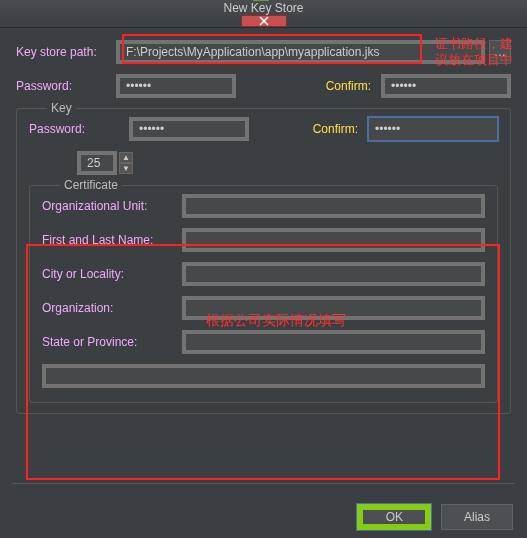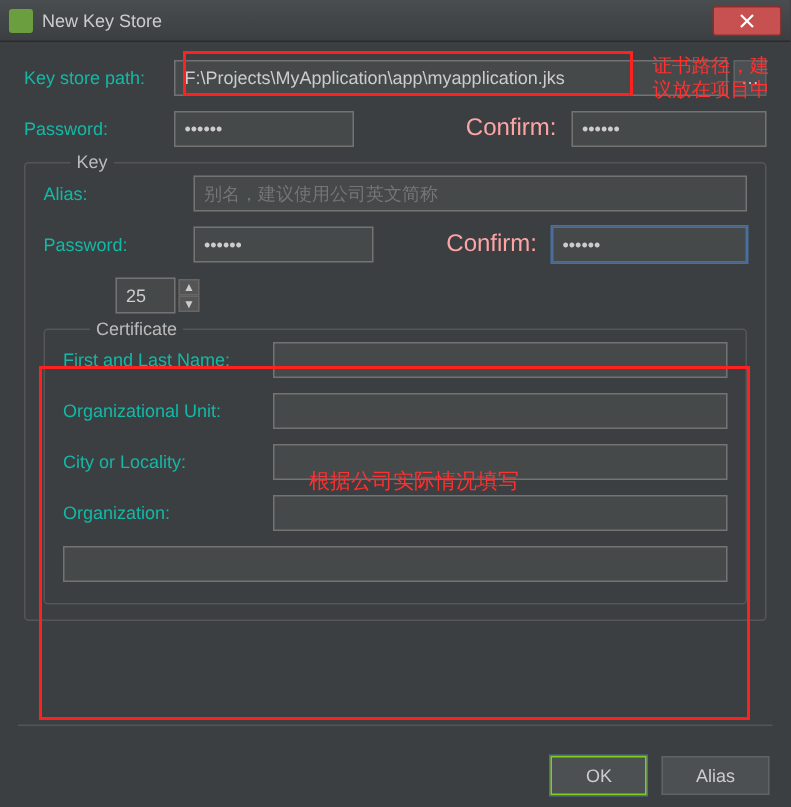--- a/index.html
+++ b/index.html
@@ -1,45 +1,45 @@
 <!DOCTYPE html>
 <html><head>
 <meta charset="utf-8">
 <style>
   * { box-sizing: border-box; margin: 0; padding: 0; font-family: "Segoe UI", Tahoma, sans-serif; }
   body { width: 527px; height: 538px; background: #3c3f41; position: relative; }
-  .tb { height: 28px; background: linear-gradient(#4a4d4f,#3c3f41); display:flex; align-items:center; padding:0 6px; border-bottom:1px solid #2b2b2b; }
+  .tb { height: 28px; background: linear-gradient(#4a4d4f,#3c3f41); display:flex; align-items:center; padding:0 6px; border-bottom:1px solid #2b2b2b;flex-direction:column; }
   .tb-icon { width:16px; height:16px; background:#6a9e3e; border-radius:2px; margin-right:6px; }
   .tb-title { color:#ccc; font-size:12px; flex:1; }
   .tb-close { width:46px; height:20px; background:#c75050; display:flex; align-items:center; justify-content:center; color:#fff; font-size:11px; border:1px solid #8b2e2e; border-radius:2px; }
   .content { padding:12px 16px 8px 16px; color:#bbbbbb; font-size:12px; position:relative; }
   .row { display:flex; align-items:center; margin-bottom:10px; }
-  .lbl { width:100px; color:#14b8a6; font-size:12px; }
-  .lbl2 { width:80px; text-align:right; padding-right:10px; color:#fca5a5; font-size:16px; }
+  .lbl { width:100px; color:#f0abfc; font-size:12px; }
+  .lbl2 { width:80px; text-align:right; padding-right:10px; color:#fde047; font-size:12px; }
   input[type=text], input[type=password] {
-    background:#45494a; border:1px solid #737373; color:#ccc; font-size:12px;
+    background:#45494a; border:4px solid #737373; color:#ccc; font-size:12px;
     height:24px; padding:2px 6px; outline:none;
   }
   input.focused { border:1px solid #4a6e9e; box-shadow:0 0 0 1px #4a6e9e; }
   .redbox { border:2px solid #ff2020; }
   .path-redbox { position:absolute; left:122px; top:34px; width:300px; height:30px; pointer-events:none; }
   .cert-redbox { position:absolute; left:26px; top:244px; width:474px; height:236px; pointer-events:none; }
   .annot { position:absolute; color:#ff3030; font-size:13px; line-height:16px; pointer-events:none; }
   .annot1 { right:2px; top:36px; width:90px; }
   .annot2 { left:206px; top:312px; font-size:14px; }
   .fs { border:1px solid #555; border-radius:3px; margin-top:8px; padding:8px 12px 4px 12px; position:relative; }
   .fs-legend { position:absolute; top:-8px; left:10px; background:#3c3f41; padding:0 4px; color:#bbb; font-size:12px;margin-left:20px; }
   .spin { display:flex; align-items:center;padding-left:48px; }
   .spin input { width:40px; text-align:left; }
   .spin-btns { display:flex; flex-direction:column; margin-left:2px; }
   .spin-btns div { width:14px; height:11px; background:#555; border:1px solid #666; font-size:8px; color:#ccc; display:flex; align-items:center; justify-content:center; line-height:1; }
   .dots { width:22px; height:24px; background:#4c5052; border:1px solid #5e6364; color:#ccc; display:flex; align-items:center; justify-content:center; font-size:12px; margin-left:4px; }
   .footer { position:absolute; bottom:8px; right:14px; display:flex; gap:10px; }
   .btn { height:26px; padding:0 22px; background:#4c5052; border:1px solid #5e6364; color:#ccc; font-size:12px; display:flex; align-items:center; justify-content:center; }
-  .btn.primary { border:1px solid #84cc16; box-shadow:0 0 0 1px #4a6e9e;padding-left:23px; }
+  .btn.primary { border:6px solid #84cc16; box-shadow:0 0 0 1px #4a6e9e;padding-left:23px; }
   .hr { height:1px; background:#555; margin:6px 0 10px 0; }
 </style>
 </head>
 <body>
 
 <div class="tb">
   <div class="tb-icon"></div>
   <div class="tb-title">New Key Store</div>
   <div class="tb-close">
     <svg width="10" height="10" viewBox="0 0 10 10">
@@ -59,24 +59,20 @@
   <div class="row">
     <div class="lbl">Password:</div>
     <input type="text" style="width: 120px;" value="••••••">
     <div class="lbl2" style="margin-left:auto">Confirm:</div>
     <input type="text" style="width: 130px;" value="••••••">
   </div>
 
   <div class="fs">
     <div class="fs-legend">Key</div>
 
-    <div class="row">
-      <div class="lbl">Alias:</div>
-      <input type="text" style="flex: 1 1 0%;" placeholder="别名，建议使用公司英文简称">
-    </div>
 
     <div class="row">
       <div class="lbl">Password:</div>
       <input type="text" style="width: 120px;" value="••••••">
       <div class="lbl2" style="margin-left:auto">Confirm:</div>
       <input type="text" class="focused" style="width: 130px;" value="••••••">
     </div>
 
     <div class="row">
       <div class="spin">
@@ -85,33 +81,37 @@
           <div>▲</div>
           <div>▼</div>
         </div>
       </div>
     </div>
 
     <div class="fs" style="margin:2px 0 6px 0;">
       <div class="fs-legend">Certificate</div>
 
       <div class="row">
-          <div class="lbl" style="width:140px">First and Last Name:</div>
+          <div class="lbl" style="width:140px">Organizational Unit:</div>
           <input type="text" style="flex: 1 1 0%;">
         </div>
       <div class="row">
-          <div class="lbl" style="width:140px">Organizational Unit:</div>
+          <div class="lbl" style="width:140px">First and Last Name:</div>
           <input type="text" style="flex: 1 1 0%;">
         </div>
       <div class="row">
           <div class="lbl" style="width:140px">City or Locality:</div>
           <input type="text" style="flex: 1 1 0%;">
         </div>
       <div class="row">
           <div class="lbl" style="width:140px">Organization:</div>
+          <input type="text" style="flex: 1 1 0%;">
+        </div>
+      <div class="row">
+          <div class="lbl" style="width:140px">State or Province:</div>
           <input type="text" style="flex: 1 1 0%;">
         </div>
       <div class="row">
           <input type="text" style="flex: 1 1 0%;">
         </div>
     </div>
   </div>
 </div>
 
 <div class="redbox path-redbox"></div>

